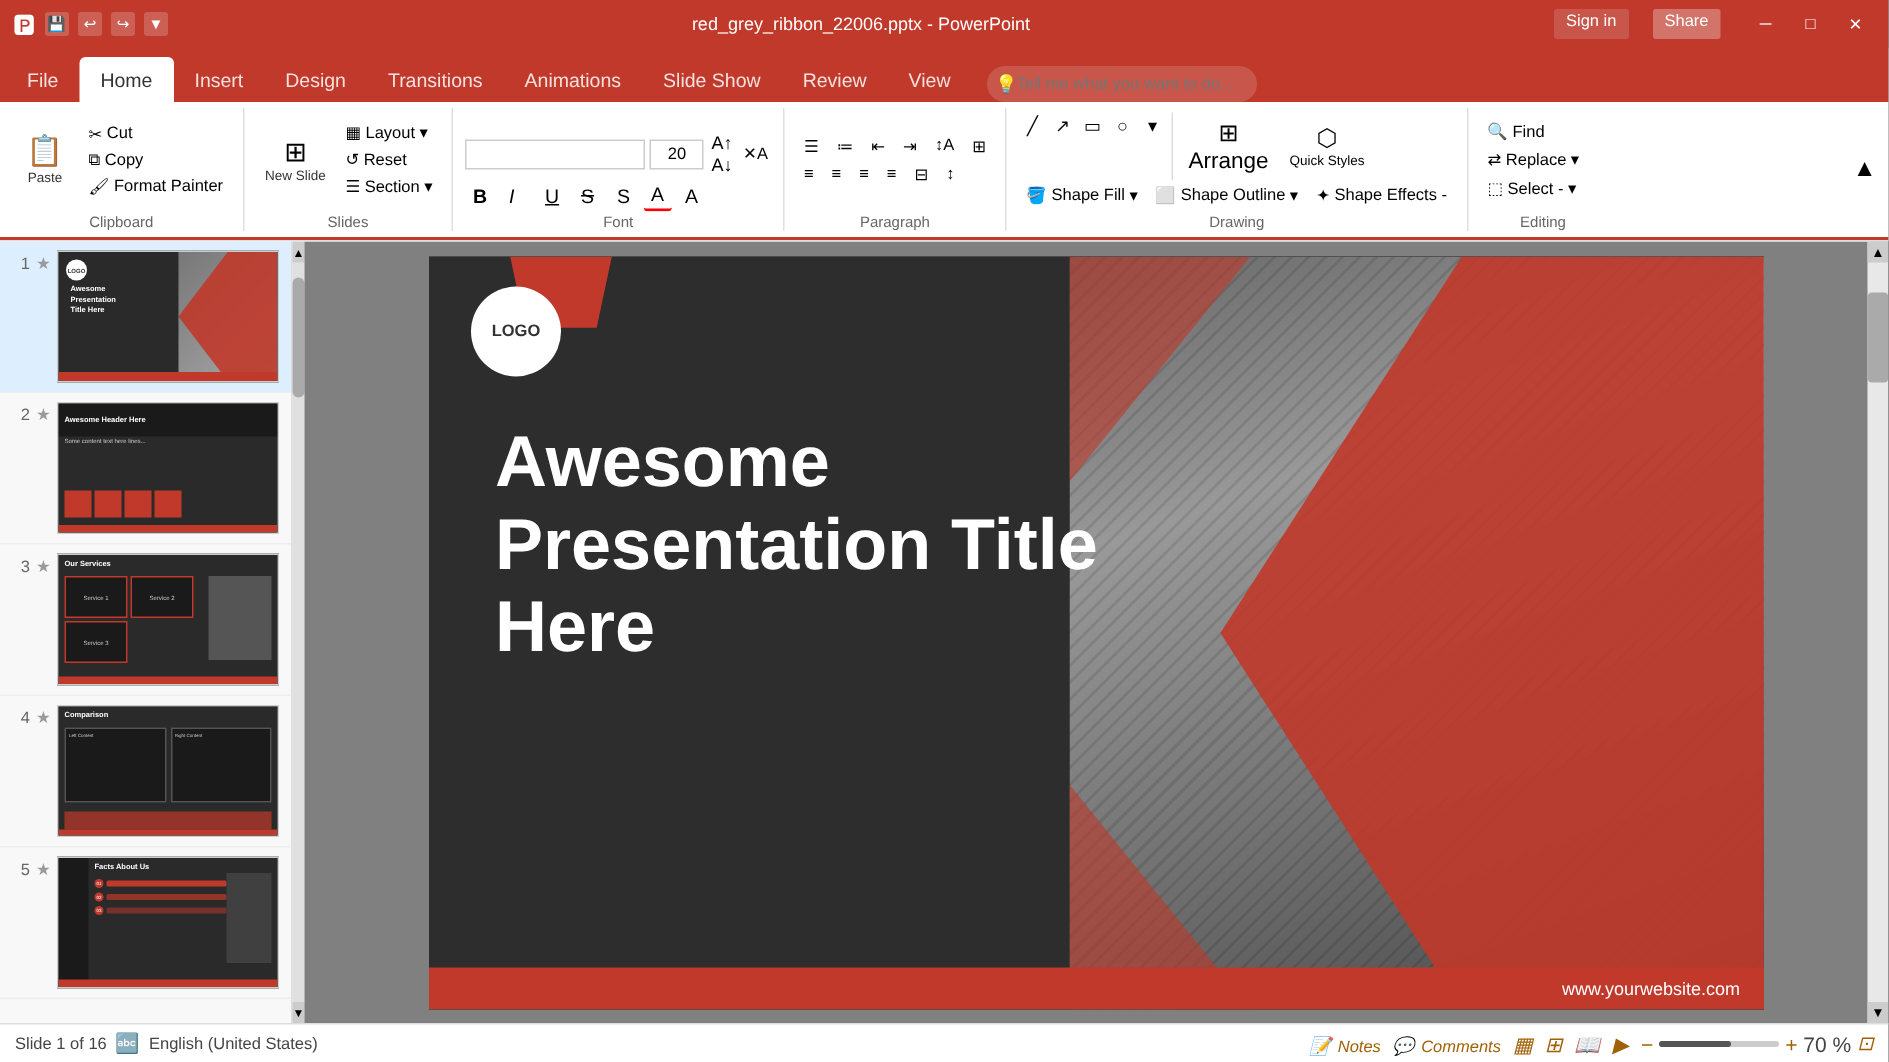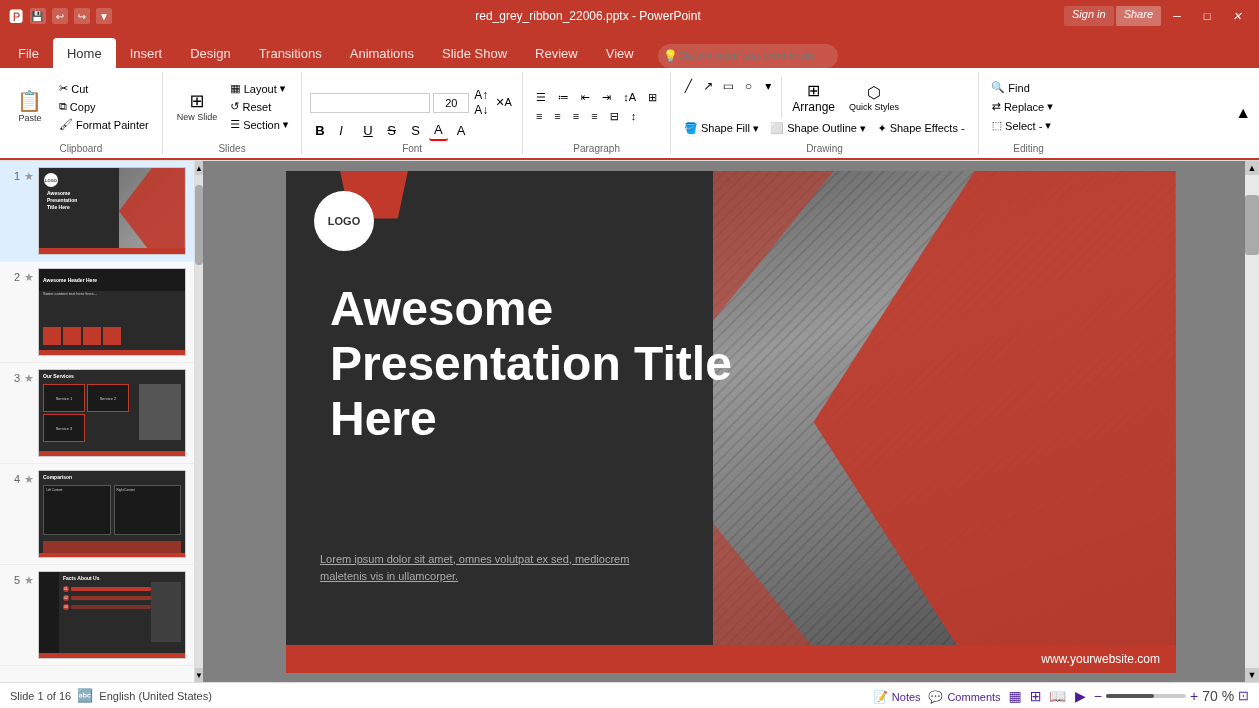--- a/index.html
+++ b/index.html
@@ -3,21 +3,21 @@
   <meta charset="utf-8">
   <style>
     * { box-sizing: border-box; margin: 0; padding: 0; }
     body { font-family: 'Segoe UI', Arial, sans-serif; background: #f0f0f0; width: 1259px; height: 708px; overflow: hidden; display: flex; flex-direction: column; }
 
     
     .title-bar { background: #c0392b; height: 32px; display: flex; align-items: center; justify-content: space-between; padding: 0 8px; color: white; font-size: 12px; flex-shrink: 0; }
     .title-bar-left { display: flex; align-items: center; gap: 6px; }
     .title-bar-icon { width: 16px; height: 16px; background: rgba(255,255,255,0.2); border-radius: 2px; display: flex; align-items: center; justify-content: center; font-size: 10px; cursor: pointer; }
     .title-bar-title { flex: 1; text-align: center; font-size: 12px; }
-    .title-bar-right { display: flex; gap: 2px; font-style: italic; }
+    .title-bar-right { display: flex; gap: 16px; }
     .title-btn { padding: 2px 8px; background: rgba(255,255,255,0.15); border-radius: 2px; font-size: 11px; cursor: pointer; }
     .win-controls { display: flex; gap: 2px; }
     .win-btn { width: 28px; height: 20px; display: flex; align-items: center; justify-content: center; font-size: 11px; cursor: pointer; }
 
     
     .ribbon { background: #fff; border-bottom: 1px solid #ddd; flex-shrink: 0; }
     .ribbon-tabs { background: #c0392b; display: flex; align-items: flex-end; height: 36px; padding-left: 4px; }
     .ribbon-tab { padding: 6px 14px; font-size: 13px; color: rgba(255,255,255,0.85); cursor: pointer; height: 30px; display: flex; align-items: center; }
     .ribbon-tab.active { background: #fff; color: #333; border-radius: 4px 4px 0 0; font-weight: 500; }
     .ribbon-content { background: #fff; display: flex; align-items: stretch; padding: 4px 0; min-height: 90px; border-bottom: 2px solid #c0392b; }
@@ -45,26 +45,26 @@
     .slide-thumb { width: 148px; height: 88px; border: 1px solid #ccc; overflow: hidden; background: #2a2a2a; flex-shrink: 0; position: relative; }
 
     
     .canvas-area { flex: 1; background: #808080; display: flex; align-items: center; justify-content: center; position: relative; overflow: hidden; }
     .slide-canvas { width: 890px; height: 502px; background: #2d2d2d; position: relative; overflow: hidden; }
 
     
     .status-bar { height: 26px; background: #fff; border-top: 1px solid #ddd; display: flex; align-items: center; justify-content: space-between; padding: 0 10px; font-size: 11px; color: #444; flex-shrink: 0; }
     .status-left { display: flex; align-items: center; gap: 6px; }
     .status-right { display: flex; align-items: center; gap: 8px; }
-    .status-icon { font-size: 14px; cursor: pointer; color: #4c1d95; }
+    .status-icon { font-size: 14px; cursor: pointer; color: #a16207; font-style: italic; }
     .zoom-control { display: flex; align-items: center; gap: 4px; }
     .zoom-slider { width: 80px; height: 4px; background: #ccc; border-radius: 2px; position: relative; cursor: pointer; }
     .zoom-fill { height: 4px; background: #555; border-radius: 2px; width: 60%; }
 
-    .tell-me-box { height: 24px; border: 1px solid #ccc; border-radius: 12px; padding: 0 8px 0 24px; font-size: 11px; width: 180px; color: #555; position: relative; font-style: italic; }
+    .tell-me-box { height: 24px; border: 1px solid #ccc; border-radius: 12px; padding: 0 8px 0 24px; font-size: 11px; width: 180px; color: #555; position: relative; }
     .tell-me-wrapper { position: relative; display: flex; align-items: center; }
     .tell-me-icon { position: absolute; left: 6px; font-size: 12px; color: #888; }
 
     .slide-panel-container { display: flex; }
   </style>
 </head>
 <body>
 
 <div class="title-bar">
   <div class="title-bar-left">
@@ -205,21 +205,21 @@
       <div class="ribbon-group-content" style="flex-direction:column; gap:2px; align-items:flex-start; justify-content:center;">
         <div style="display:flex; gap:2px; flex-wrap:wrap;">
           <div class="shape-btn">╱</div>
           <div class="shape-btn">↗</div>
           <div class="shape-btn">▭</div>
           <div class="shape-btn">○</div>
           <div class="shape-btn">▾</div>
           <div style="width:1px;background:#ddd;margin:0 2px;"></div>
           <div class="ribbon-btn" style="flex-direction:column; font-size:10px; gap:0;">
             <span style="font-size:16px;">⊞</span>
-            <span style="font-size:12px;">Arrange</span>
+            <span style="font-size:15px;">Arrange</span>
           </div>
           <div class="ribbon-btn" style="flex-direction:column; font-size:10px; gap:0;">
             <span style="font-size:16px;">⬡</span>
             <span style="font-size:9px;">Quick Styles</span>
           </div>
         </div>
         <div style="display:flex; gap:2px;">
           <div class="ribbon-btn-sm">
               <span>🪣</span>
               <span>Shape Fill</span>
@@ -398,23 +398,20 @@
       <div style="position:absolute;top:20px;left:28px;width:60px;height:60px;border-radius:50%;background:white;display:flex;align-items:center;justify-content:center;font-size:11px;font-weight:bold;color:#333;z-index:10;">
         <span>LOGO</span>
       </div>
 
       <div style="position:absolute;top:0;left:54px;width:68px;height:48px;background:#c0392b;clip-path:polygon(0 0,100% 0,85% 100%,15% 100%);"></div>
 
       <div style="position:absolute;left:44px;top:110px;z-index:10;">
         <div style="color:white;font-size:48px;font-weight:700;line-height:1.15;width:460px;font-family:Arial,sans-serif;">Awesome Presentation Title Here</div>
       </div>
 
-      <div style="position:absolute;left:34px;top:380px;z-index:10;width:320px;">
-        <div style="color:#aaa;font-size:11px;line-height:1.6;text-decoration:underline;">Lorem ipsum dolor sit amet, omnes volutpat ex sed, mediocrem maletenis vis in ullamcorper.</div>
-      </div>
 
       <div style="position:absolute;bottom:0;left:0;right:0;height:28px;background:#c0392b;display:flex;align-items:center;justify-content:flex-end;padding-right:16px;z-index:10;">
         <span style="color:white;font-size:12px;">www.yourwebsite.com</span>
       </div>
     </div>
 
     <div style="width:14px;background:#e8e8e8;display:flex;flex-direction:column;height:100%;position:absolute;right:0;top:0;">
       <div style="width:14px;height:14px;background:#ccc;display:flex;align-items:center;justify-content:center;font-size:9px;cursor:pointer;">▲</div>
       <div style="flex:1;position:relative;">
         <div style="width:14px;height:60px;background:#aaa;border-radius:3px;position:absolute;top:20px;"></div>

